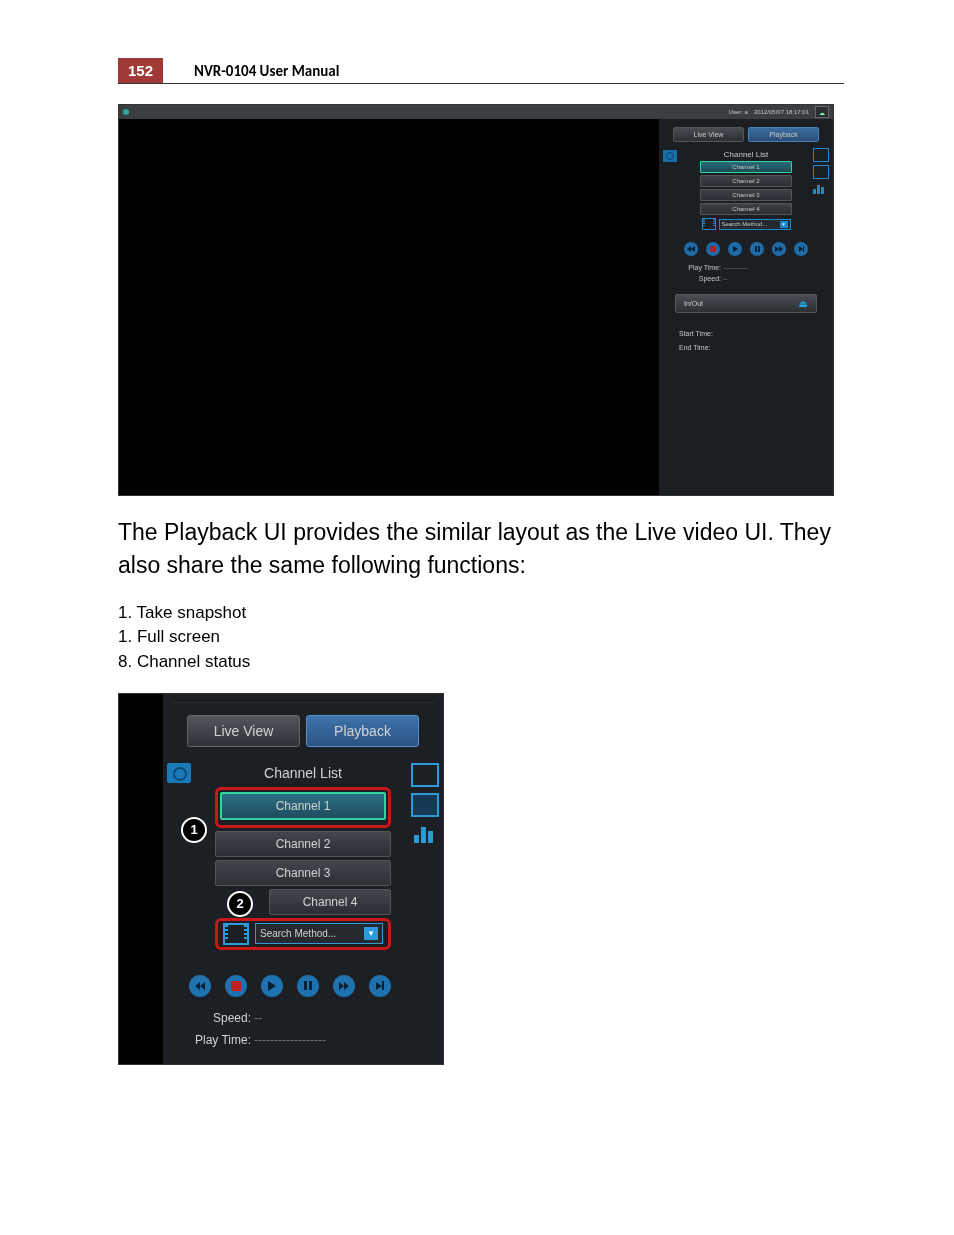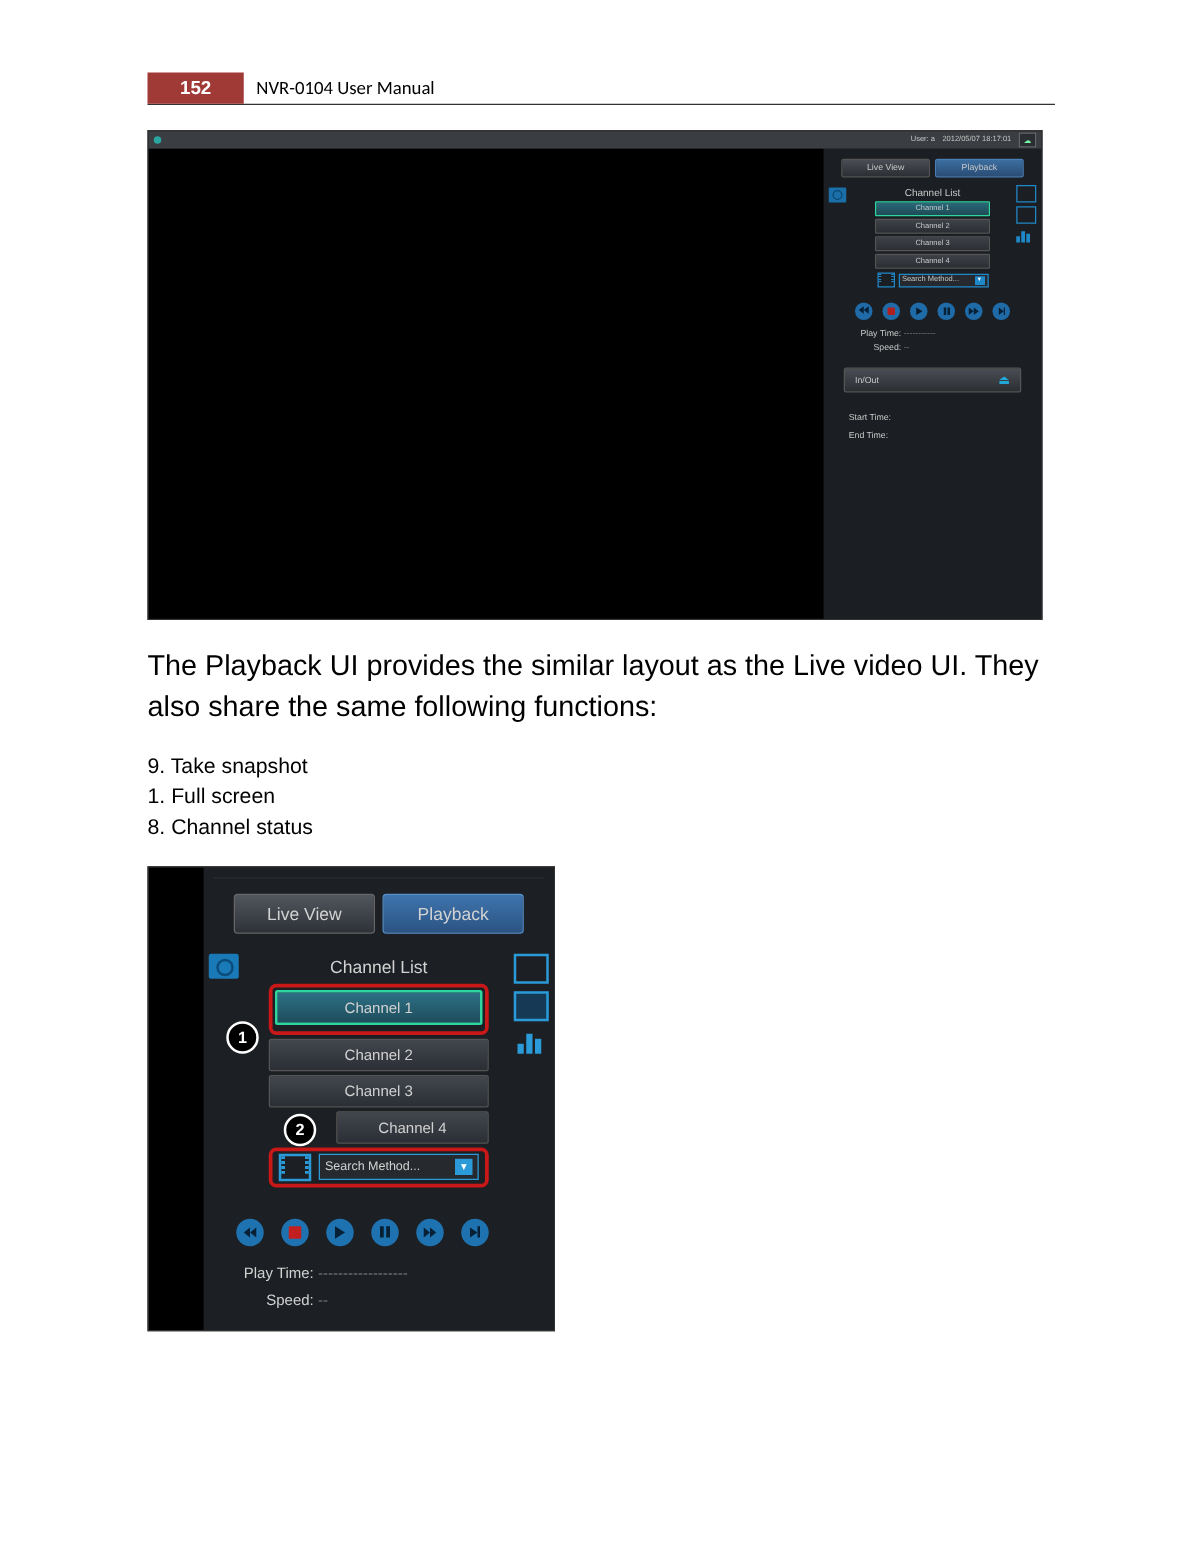--- a/index.html
+++ b/index.html
@@ -16,27 +16,28 @@
     display: flex;
     align-items: center;
     margin-bottom: 20px;
     border-bottom: 1px solid #333;
   }
   .page-num {
     background: #a03a36;
     color: #fff;
     font-weight: bold;
     font-size: 15px;
-    padding: 4px 26px;
+    padding: 4px 10px;
   }
   .manual-title {
-    font-weight: normal;
+    font-weight: bold;
     font-size: 15px;
     padding-left: 10px;
     font-family: Calibri, Arial, sans-serif;
+    margin-left: 21px;
   }
   
   .ss1 {
     width: 714px;
     height: 390px;
     background: #1e2125;
     border: 1px solid #333;
     position: relative;
     font-family: Arial, sans-serif;
     color: #c8c8c8;
@@ -287,21 +288,21 @@
           <div>Start Time:</div>
           <div>End Time:</div>
         </div>
       </div>
     </div>
   </div>
 
   <p class="body-text">The Playback UI provides the similar layout as the Live video UI. They also share the same following functions:</p>
 
   <ul class="func-list">
-    <li>9. Take snapshot</li>
+    <li>1. Take snapshot</li>
     <li>1. Full screen</li>
     <li>8. Channel status</li>
   </ul>
 
   <div class="ss2">
     <div class="ss2-leftedge"></div>
     <div class="ss2-panel">
       <div class="ss2-topticks"></div>
       <div class="ss2-tabs">
         <div class="ss2-tab">Live View</div>
@@ -367,19 +368,19 @@
             </div>
           </div>
         <div class="ctrl2">
             <div class="skip">
               <div class="t"></div>
               <div class="b"></div>
             </div>
           </div>
       </div>
       <div class="ss2-info">
+        <div><span class="lbl">Speed:</span> <span class="dash">--</span></div>
         <div><span class="lbl">Play Time:</span> <span class="dash">------------------</span></div>
-        <div><span class="lbl">Speed:</span> <span class="dash">--</span></div>
       </div>
     </div>
   </div>
 
 </div>
 
 </body></html>

